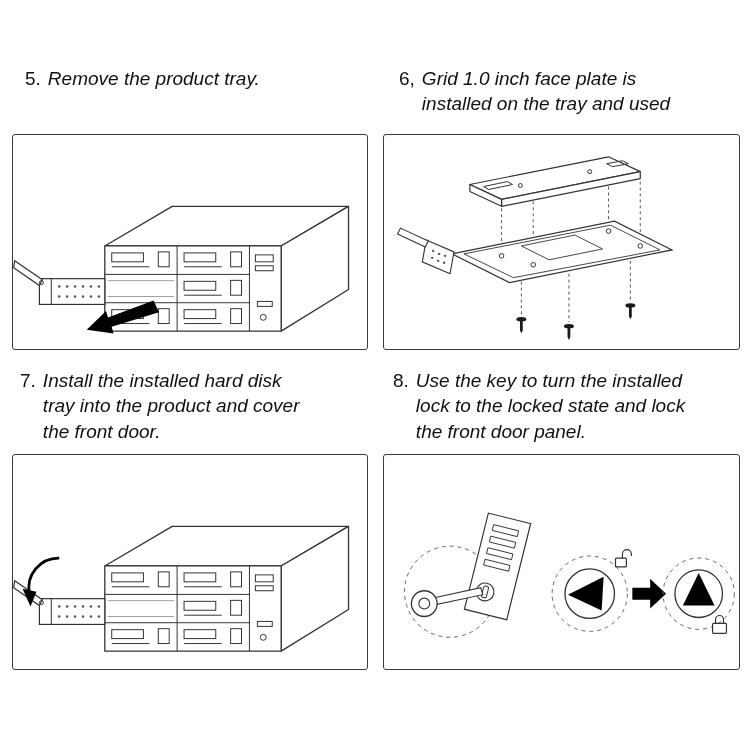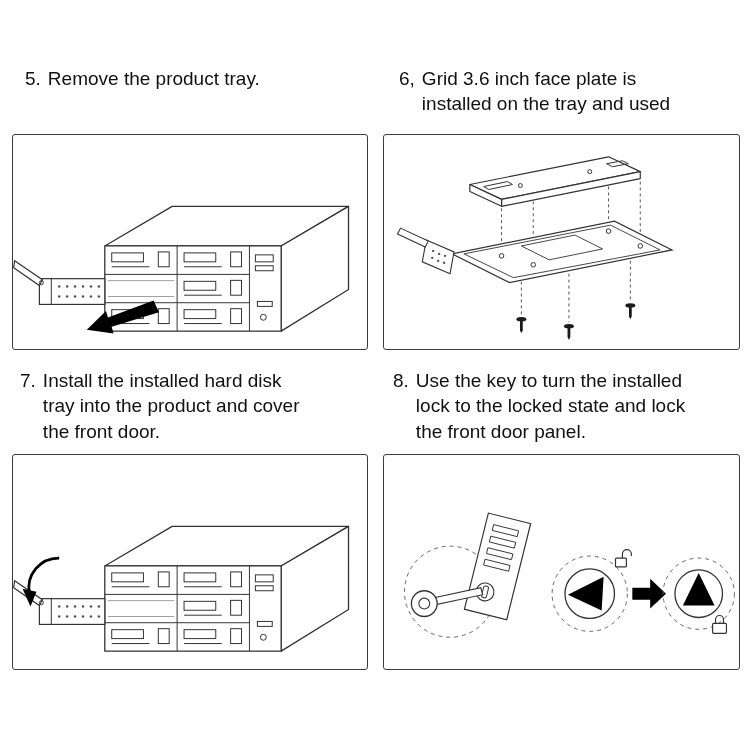--- a/index.html
+++ b/index.html
@@ -4,21 +4,21 @@
 <style>
   html,body{margin:0;padding:0;background:#ffffff;}
   .page{
     position:relative;width:750px;height:750px;background:#ffffff;
     font-family:"Liberation Sans", sans-serif;color:#111111;overflow:hidden;
   }
   .caption{
     position:absolute;display:flex;gap:7px;
     font-size:19px;line-height:1.33;color:#111111;
   }
-  .caption .step-text{white-space:pre-line;}
+  .caption .step-text{white-space:pre-line;font-style:italic;}
   .figure{
     position:absolute;border:1.5px solid #3c3c3c;border-radius:3px;background:#ffffff;
     box-sizing:border-box;
   }
   .figure svg{display:block;width:100%;height:100%;}
   
   .cap-5{left:25px;top:66px;}
   .cap-6{left:399px;top:66px;}
   .cap-7{left:20px;top:368px;}
   .cap-8{left:393px;top:368px;}
@@ -33,21 +33,21 @@
 
 <div class="page">
 
   <div class="caption cap-5">
     <span class="step-number">5.</span>
     <span class="step-text">Remove the product tray.</span>
   </div>
 
   <div class="caption cap-6">
     <span class="step-number">6,</span>
-    <span class="step-text">Grid 3.6 inch face plate is
+    <span class="step-text">Grid 1.0 inch face plate is
 installed on the tray and used</span>
   </div>
 
   <div class="figure fig-5">
     <svg viewBox="0 0 356 216" preserveAspectRatio="xMidYMid meet">
       <g fill="#ffffff" stroke="#333333" stroke-width="1.3" stroke-linejoin="round">
         <polygon points="92,112 160,72 338,72 270,112"></polygon>
         <polygon points="270,112 338,72 338,156 270,198"></polygon>
         <rect x="92" y="112" width="178" height="86"></rect>
       </g>

